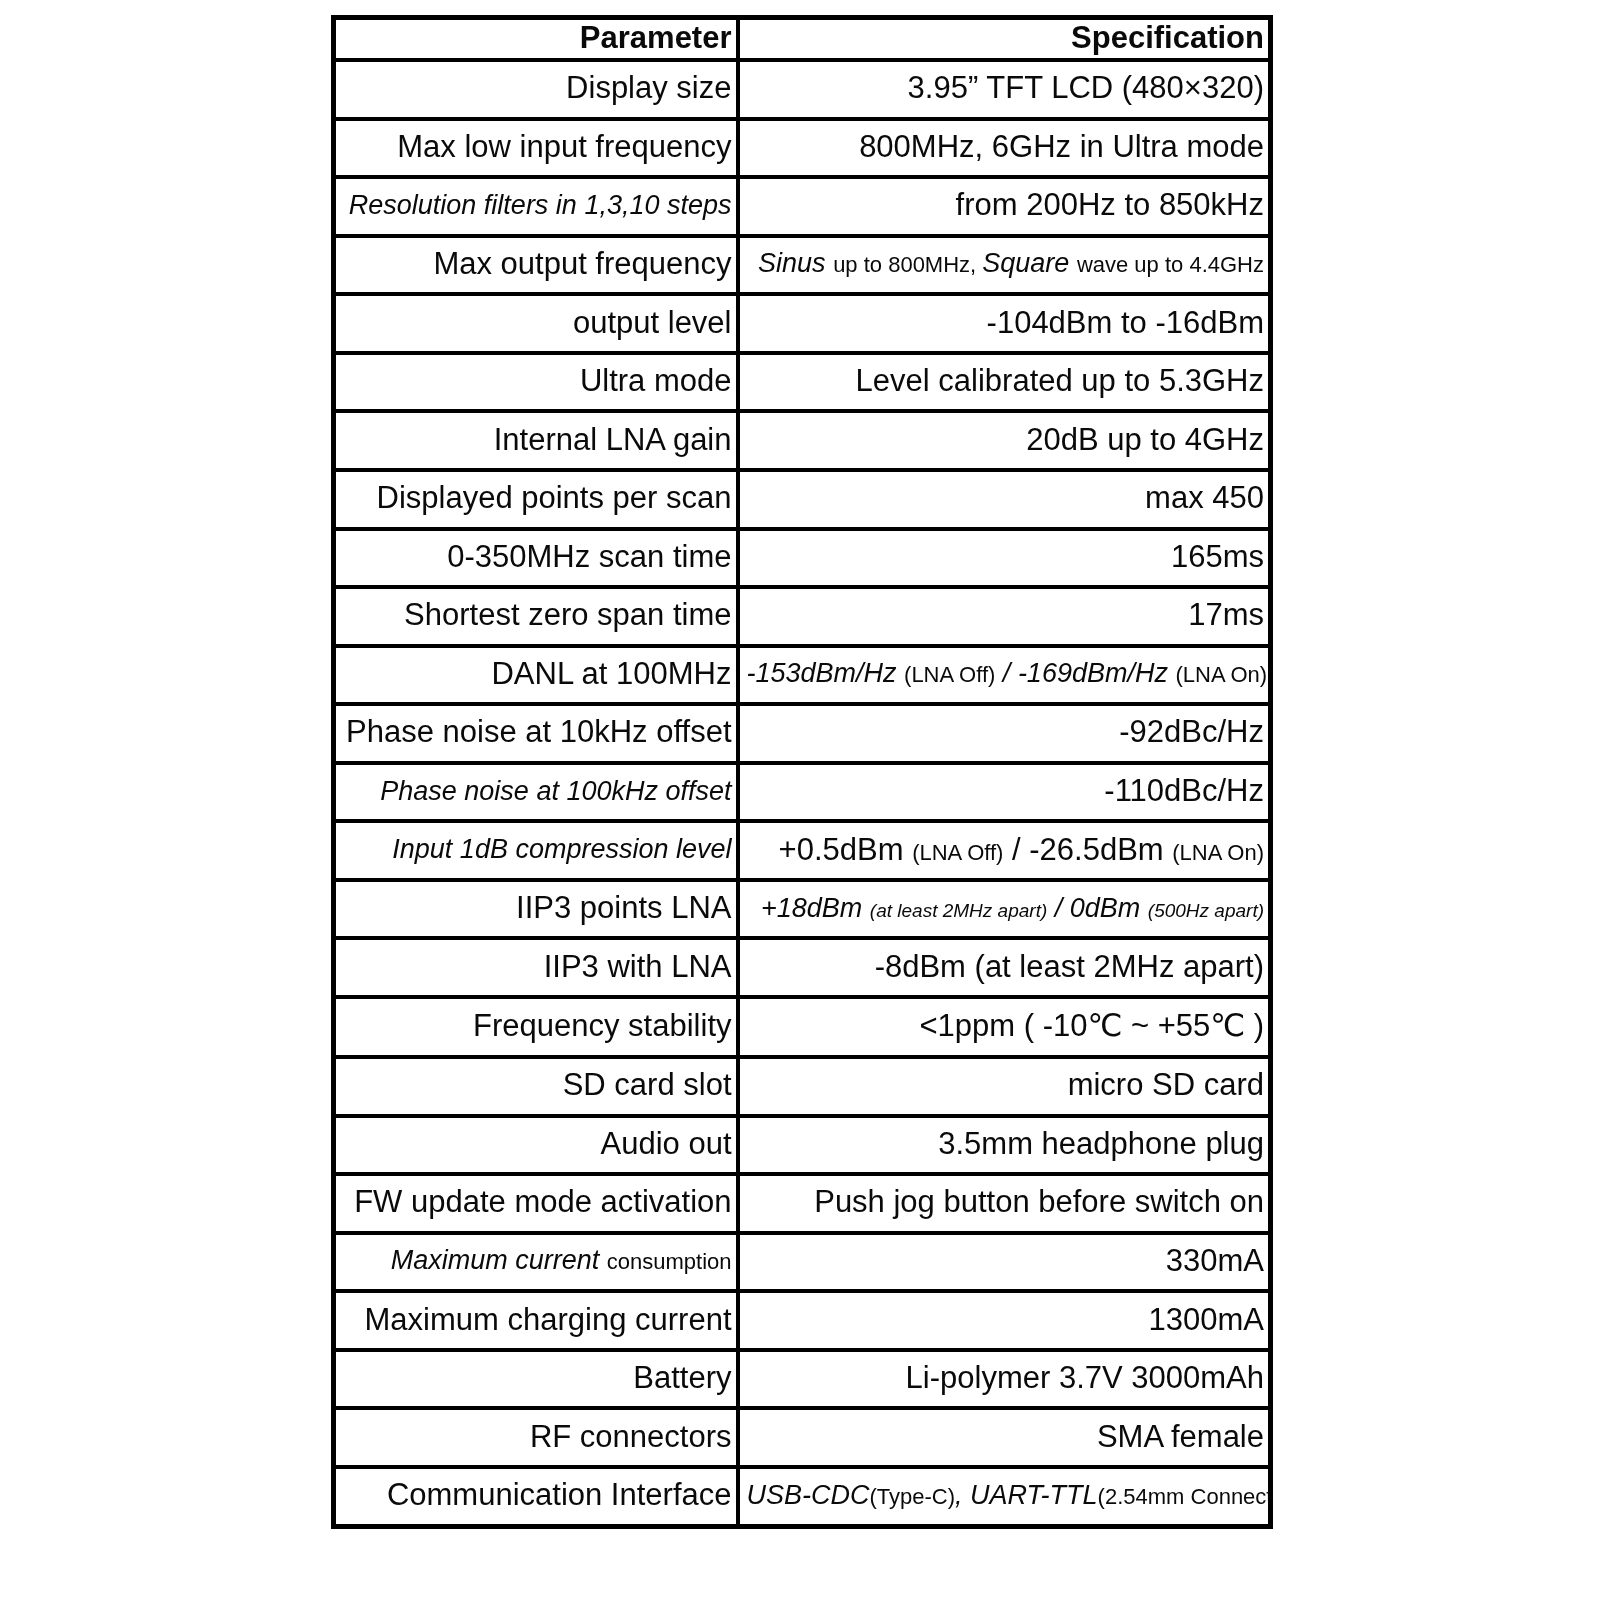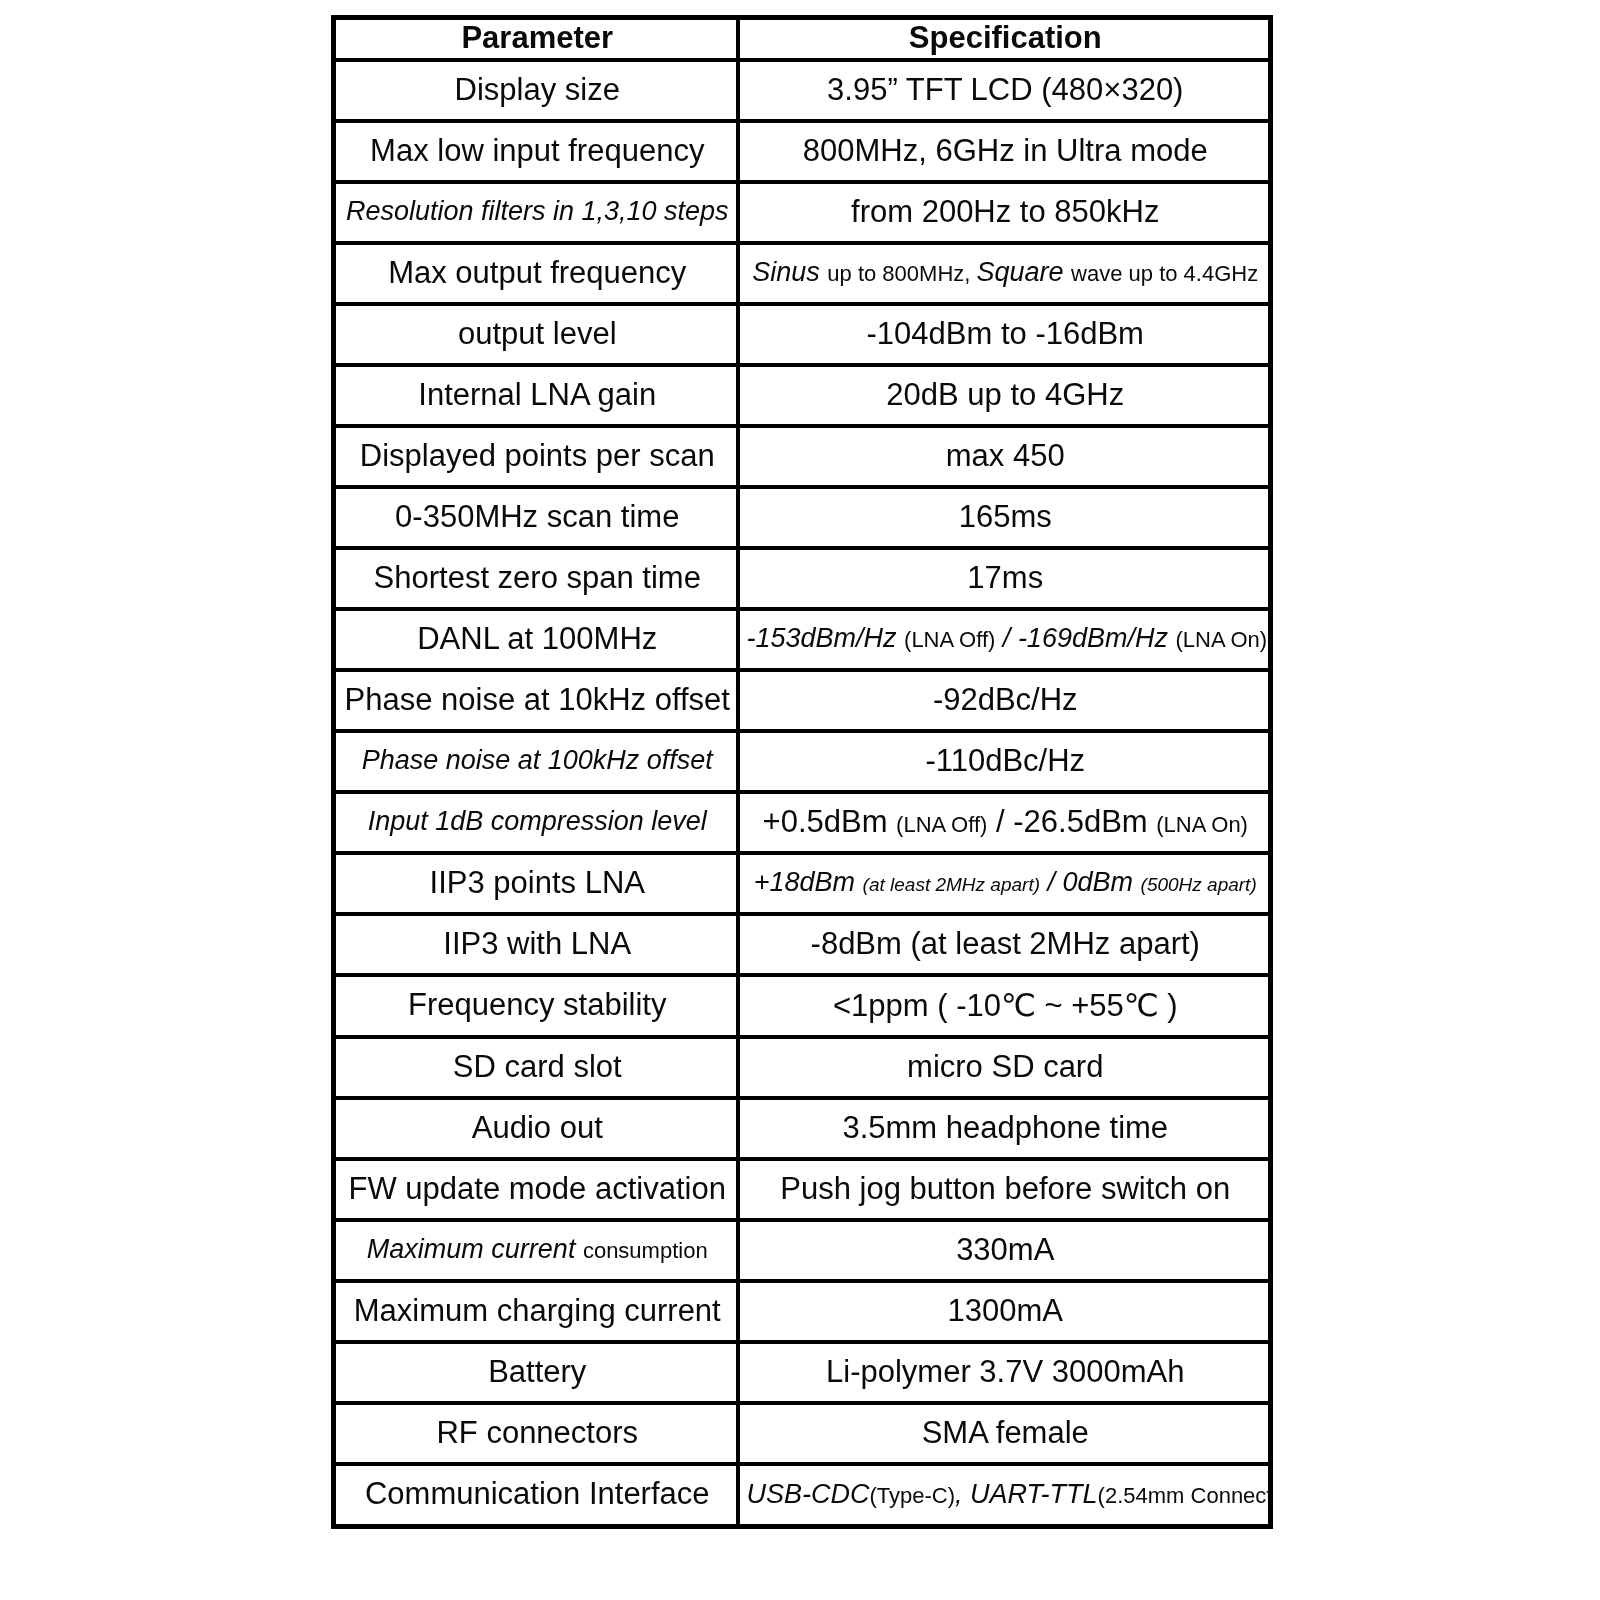--- a/index.html
+++ b/index.html
@@ -15,21 +15,21 @@
     left: 331px; top: 15px;
     width: 942px; height: 1514px;
     border-collapse: collapse;
     table-layout: fixed;
     border: 5px solid #000;
     background: #fff;
   }
   table.spec col.c1 { width: 404px; }
   table.spec th, table.spec td {
     border: 4px solid #000;
-    text-align: center;
+    text-align: right;
     vertical-align: middle;
     padding: 0 4px 2px 7px;
     white-space: nowrap;
     overflow: hidden;
   }
   table.spec th {
     font-weight: bold;
     font-size: 31px;
   }
   .seg { display: inline; }
@@ -68,20 +68,24 @@
         </tr>
         <tr>
           <td><span class="seg lg">Max output frequency</span></td>
           <td><span class="seg md">Sinus </span><span class="seg sm">up to 800MHz, </span><span class="seg md">Square </span><span class="seg sm">wave up to 4.4GHz</span></td>
         </tr>
         <tr>
           <td><span class="seg lg">output level</span></td>
           <td><span class="seg lg">-104dBm to -16dBm</span></td>
         </tr>
         <tr>
+          <td><span class="seg lg">Ultra mode</span></td>
+          <td><span class="seg lg">Level calibrated up to 5.3GHz</span></td>
+        </tr>
+        <tr>
           <td><span class="seg lg">Internal LNA gain</span></td>
           <td><span class="seg lg">20dB up to 4GHz</span></td>
         </tr>
         <tr>
           <td><span class="seg lg">Displayed points per scan</span></td>
           <td><span class="seg lg">max 450</span></td>
         </tr>
         <tr>
           <td><span class="seg lg">0-350MHz scan time</span></td>
           <td><span class="seg lg">165ms</span></td>
@@ -117,21 +121,21 @@
         <tr>
           <td><span class="seg lg">Frequency stability</span></td>
           <td><span class="seg lg">&lt;1ppm ( -10℃ ~ +55℃ )</span></td>
         </tr>
         <tr>
           <td><span class="seg lg">SD card slot</span></td>
           <td><span class="seg lg">micro SD card</span></td>
         </tr>
         <tr>
           <td><span class="seg lg">Audio out</span></td>
-          <td><span class="seg lg">3.5mm headphone time</span></td>
+          <td><span class="seg lg">3.5mm headphone plug</span></td>
         </tr>
         <tr>
           <td><span class="seg lg">FW update mode activation</span></td>
           <td><span class="seg lg">Push jog button before switch on</span></td>
         </tr>
         <tr>
           <td><span class="seg md">Maximum current </span><span class="seg sm">consumption</span></td>
           <td><span class="seg lg">330mA</span></td>
         </tr>
         <tr>

